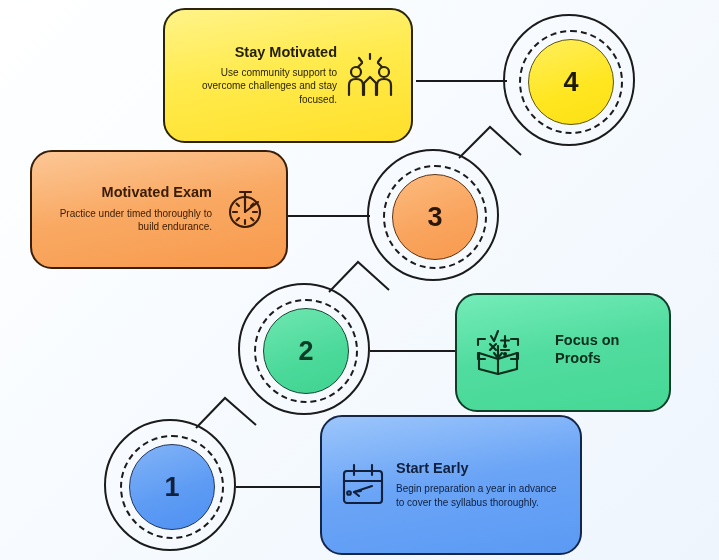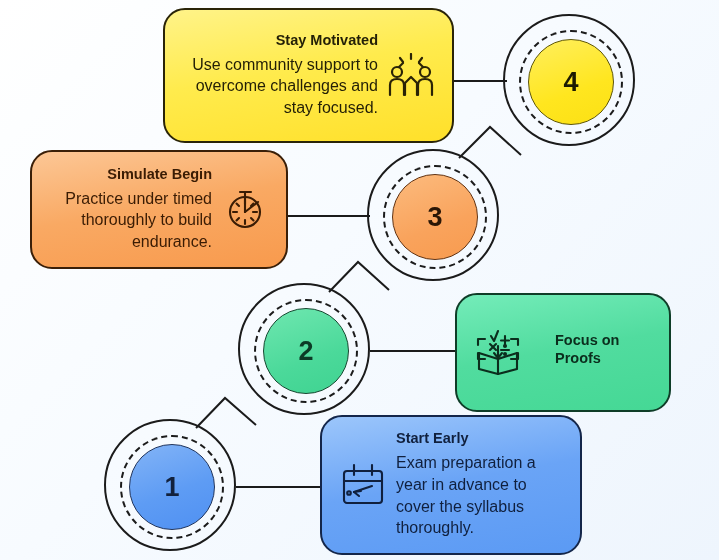--- a/index.html
+++ b/index.html
@@ -123,40 +123,40 @@
     flex-direction: column;
     flex: 1 1 auto;
   }
   .card-title {
     font-size: 14.5px;
     font-weight: bold;
     line-height: 1.25;
     margin-bottom: 5px;
   }
   .card-body {
-    font-size: 16px;
+    font-size: 10px;
     line-height: 1.35;
   }
   .align-right .card-text { text-align: right; }
   .align-left .card-text { text-align: left; }
 
   .card-icon {
     flex: 0 0 auto;
     width: 50px;
     height: 50px;
     display: flex;
     align-items: center;
     justify-content: center;
   }
   .card-icon svg { display: block; }
 
   
   #card-stay-motivated {
     left: 163px; top: 8px;
-    width: 291px; height: 135px;
+    width: 250px; height: 135px;
   }
   #card-simulate-exam {
     left: 30px; top: 150px;
     width: 258px; height: 119px;
   }
   #card-focus-proofs {
     left: 455px; top: 293px;
     width: 216px; height: 119px; gap: 32px;
   }
   #card-start-early {
@@ -218,21 +218,21 @@
   </div>
 
   <div class="node" id="node-4">
     <div class="ring-outer"></div>
     <div class="ring-dashed"></div>
     <div class="ring-core core-4">4</div>
   </div>
 
   <div class="card card-orange align-right" id="card-simulate-exam">
     <div class="card-text">
-      <div class="card-title">Simulate Begin</div>
+      <div class="card-title">Motivated Exam</div>
       <div class="card-body">Practice under timed thoroughly to build endurance.</div>
     </div>
     <div class="card-icon">
       <svg width="46" height="46" viewBox="0 0 46 46">
         <g fill="none" stroke="#3a1c04" stroke-width="2.1" stroke-linecap="round" stroke-linejoin="round">
           <circle cx="23" cy="26" r="15"></circle>
           <path d="M23 26 L23 7"></path>
           <path d="M23 26 L36 16"></path>
           <path d="M18 6 L29 6"></path>
           <path d="M23 14 L23 18"></path>
@@ -305,17 +305,17 @@
           <path d="M32 4 L32 14"></path>
           <path d="M14 31 L32 25"></path>
           <path d="M14 31 L21 30"></path>
           <path d="M14 31 L19 35"></path>
           <circle cx="9" cy="32" r="1.8"></circle>
         </g>
       </svg>
     </div>
     <div class="card-text">
       <div class="card-title">Start Early</div>
-      <div class="card-body">Exam preparation a year in advance to cover the syllabus thoroughly.</div>
+      <div class="card-body">Begin preparation a year in advance to cover the syllabus thoroughly.</div>
     </div>
   </div>
 
 </div>
 
 </body></html>

